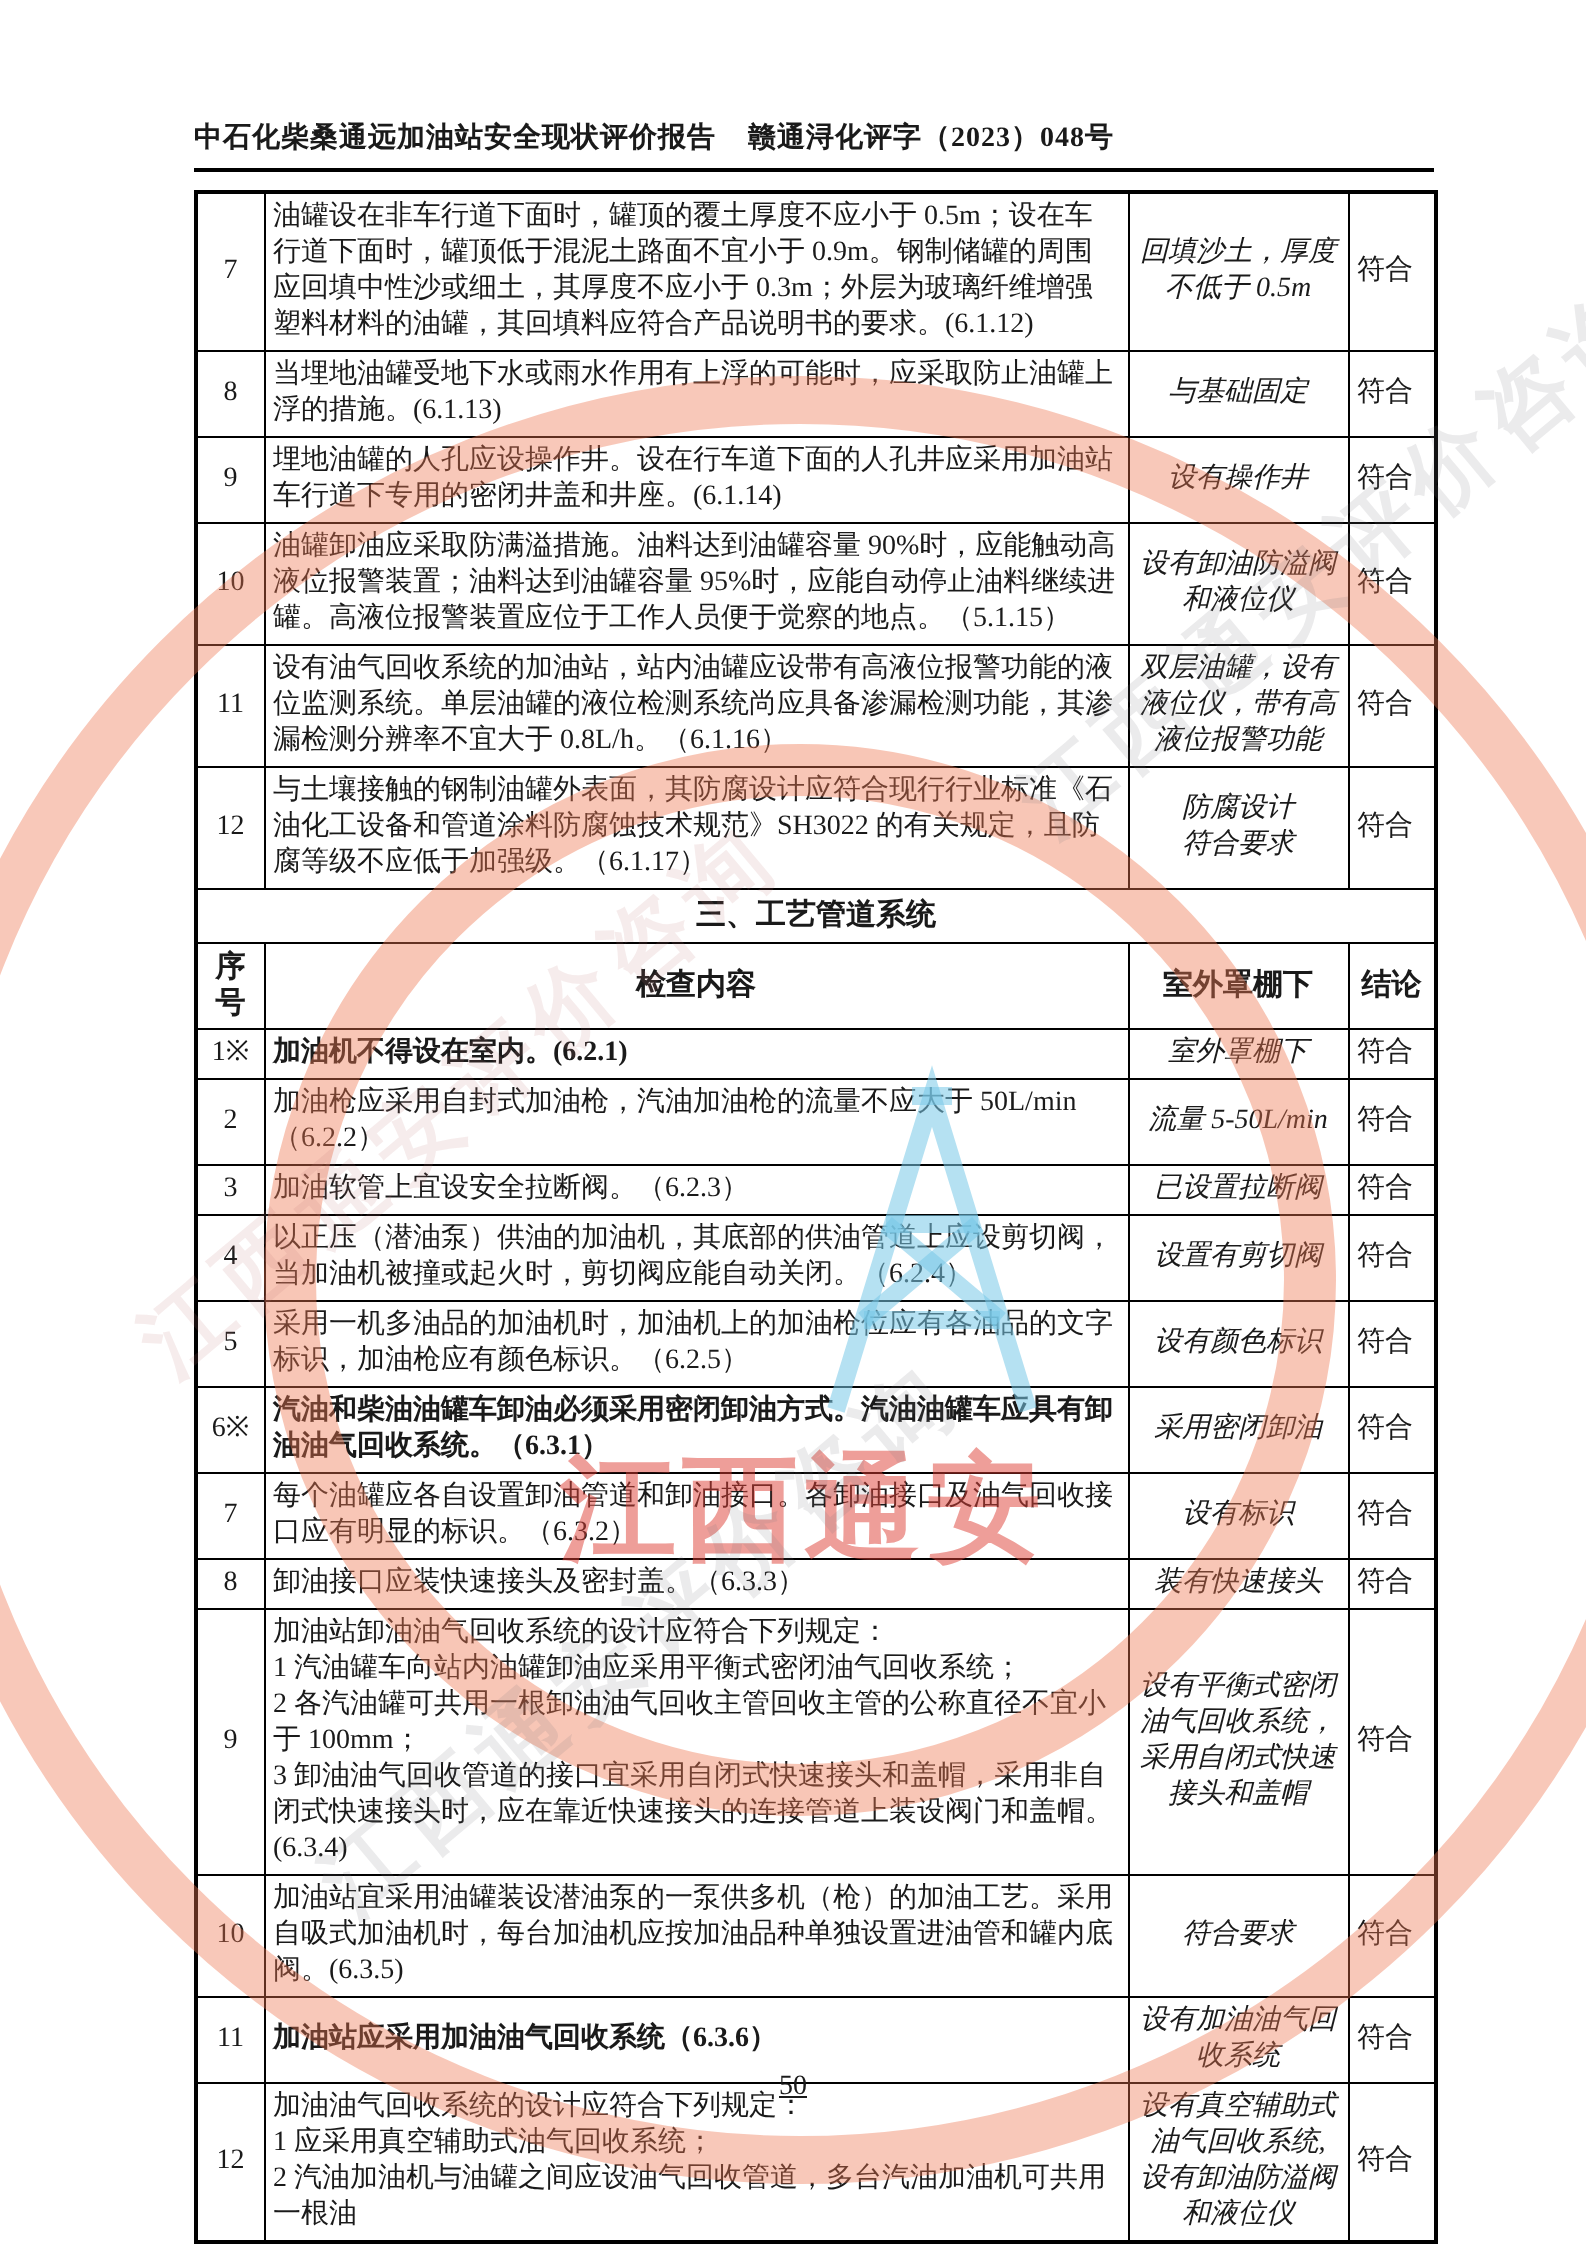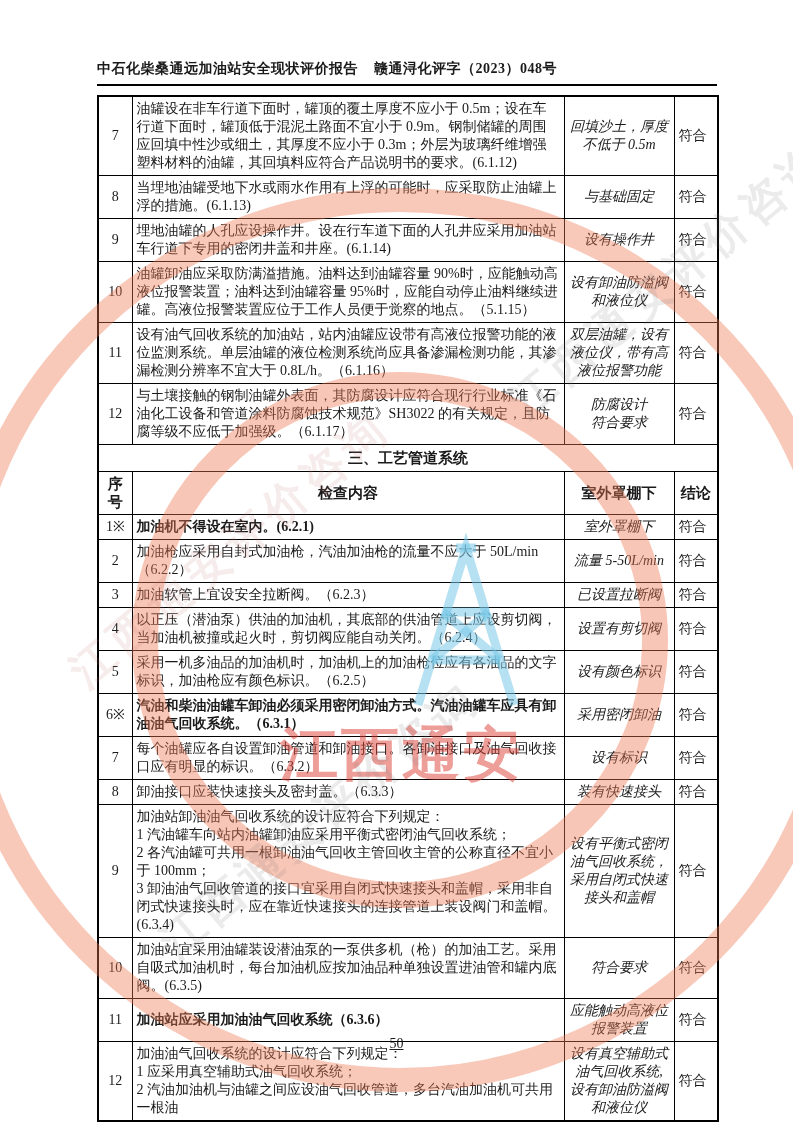--- a/index.html
+++ b/index.html
@@ -187,21 +187,21 @@
           </tr>
           <tr>
             <td class="c-no">10</td>
             <td class="c-content">加油站宜采用油罐装设潜油泵的一泵供多机（枪）的加油工艺。采用自吸式加油机时，每台加油机应按加油品种单独设置进油管和罐内底阀。(6.3.5)</td>
             <td class="c-record">符合要求</td>
             <td class="c-conc">符合</td>
           </tr>
           <tr class="bold-row">
             <td class="c-no">11</td>
             <td class="c-content">加油站应采用加油油气回收系统（6.3.6）</td>
-            <td class="c-record">应能触动高液位报警装置</td>
+            <td class="c-record">设有加油油气回收系统</td>
             <td class="c-conc">符合</td>
           </tr>
           <tr>
             <td class="c-no">12</td>
             <td class="c-content">加油油气回收系统的设计应符合下列规定：
 1 应采用真空辅助式油气回收系统；
 2 汽油加油机与油罐之间应设油气回收管道，多台汽油加油机可共用一根油</td>
             <td class="c-record">设有真空辅助式油气回收系统,设有卸油防溢阀和液位仪</td>
             <td class="c-conc">符合</td>
           </tr>

